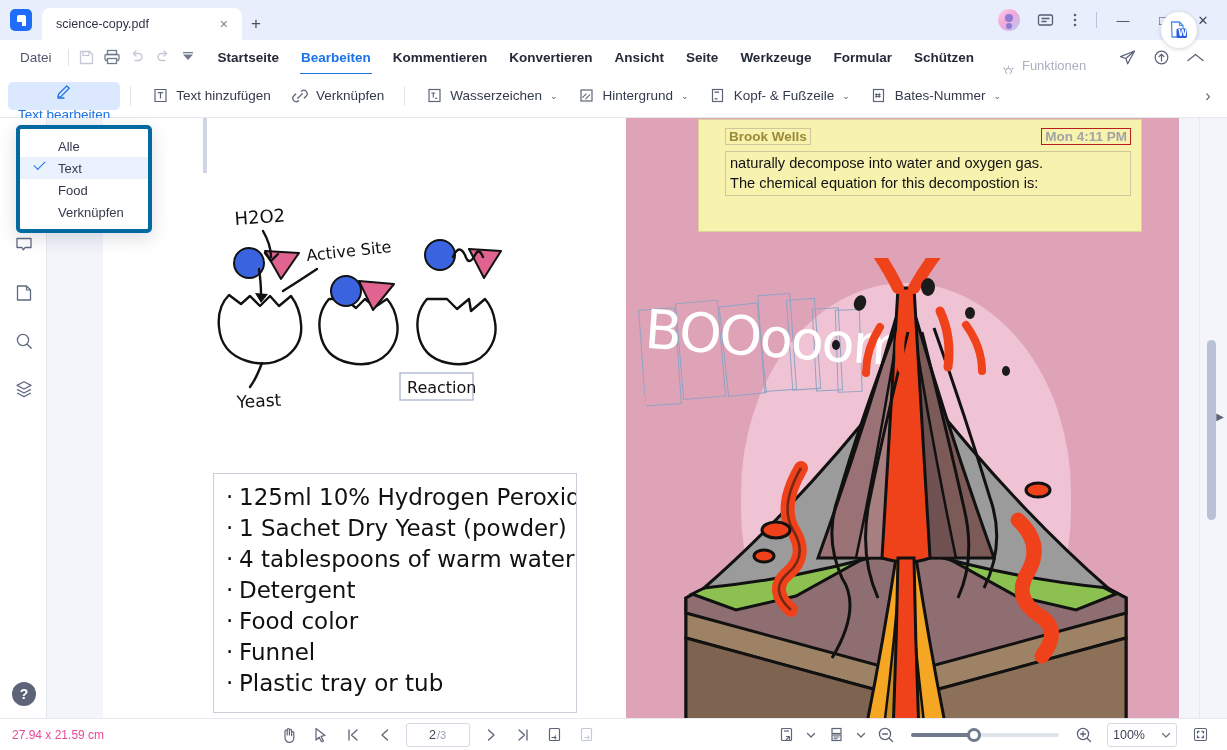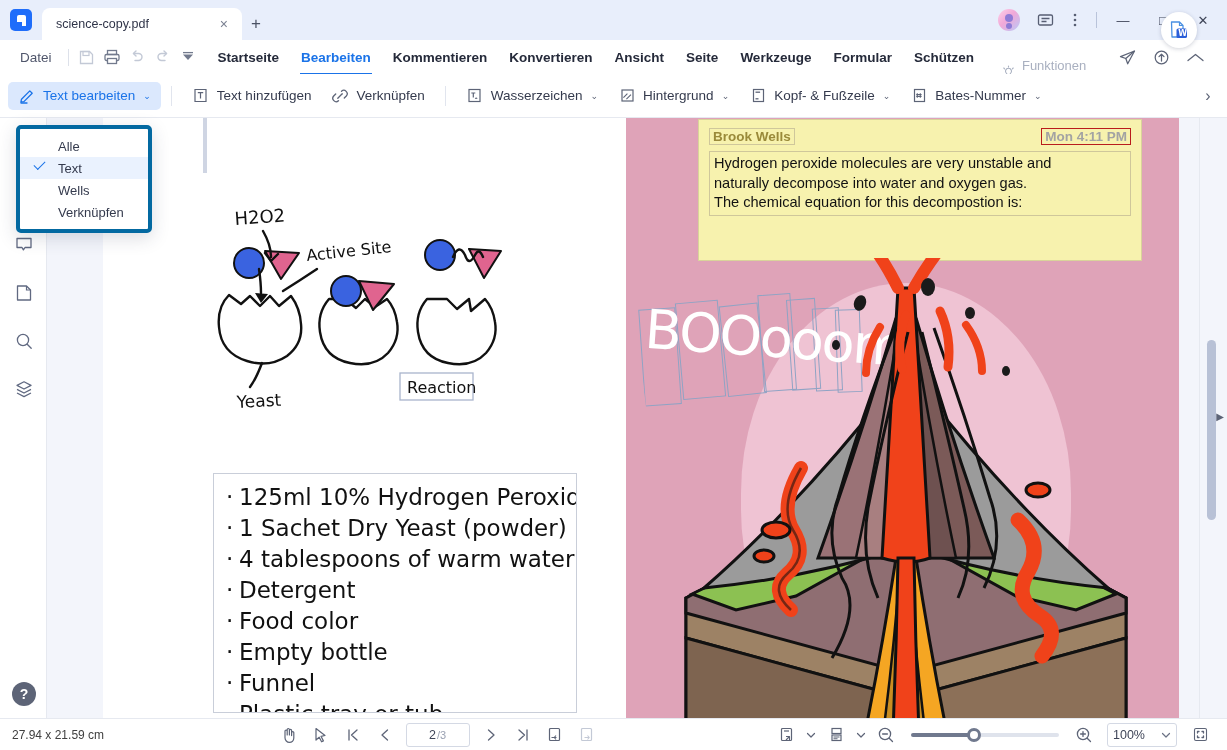--- a/index.html
+++ b/index.html
@@ -92,21 +92,21 @@
   
   .ribbon {
     position:absolute; left:0; top:74px; width:1227px; height:44px;
     background:#fff; border-bottom:1px solid #e6e9f0;
     display:flex; align-items:center; padding:0 8px;
   }
   .rb-btn {
     display:flex; align-items:center; gap:7px; height:28px; padding:0 10px;
     border-radius:5px; color:#3a4considered; font-size:13.5px; color:#343a4d; white-space:nowrap;
   }
-  .rb-btn.primary { background:#dbe8fd; color:#1a73e8; }
+  .rb-btn.primary { background:#dbe8fd; color:#1a73e8;flex-direction:column; }
   .rb-btn .caret { font-size:9px; color:#5d6477; margin-left:1px; }
   .rb-btn.primary .caret { color:#1a73e8; }
   .rb-sep { width:1px; height:20px; background:#e1e5ee; margin:0 10px; }
   .rb-ic { display:flex; align-items:center; justify-content:center; width:18px; height:18px; }
   .ribbon-more { margin-left:auto; width:22px; display:flex; align-items:center; justify-content:center; color:#5d6477; }
 
   
   .dropdown {
     position:absolute; left:16px; top:125px; width:136px;
     background:#fff; border:4px solid #0369a1; border-radius:5px;
@@ -176,22 +176,22 @@
     font-size:23px; color:#111; line-height:31px; white-space:nowrap;
   }
   .mat-li .dot { display:inline-block; width:13px; color:#111; }
 
   
   .right-col {
     position:absolute; left:523px; top:0; width:553px; height:833px;
     background:#dfa3b8;
   }
   .note {
-    position:absolute; left:72px; top:1px; width:444px; height:142px;
-    background:#f7f2ae; border:1px solid #d9d39a;
+    position:absolute; left:72px; top:1px; width:444px; height:113px;
+    background:#f7f2ae; border:1px solid #d9d39a;padding-left:16px;
   }
   .note-head { display:flex; justify-content:space-between; padding:8px 10px 0 10px; }
   .note-author {
     font-size:13.5px; font-weight:bold; color:#9a8a3a; border:1px solid #cfc79b;
     padding:0 3px; background:#f7f2ae;
   }
   .note-time {
     font-size:13.5px; font-weight:bold; color:#a3a3a3; border:1px solid #b91c1c;
     padding:0 3px; background:#f7f2ae;
   }
@@ -233,21 +233,21 @@
     background:#fff; box-shadow:0 1px 4px rgba(40,50,80,.22);
     display:flex; align-items:center; justify-content:center;
   }
 
   
   .statusbar {
     position:absolute; left:0; bottom:0; width:1227px; height:32px;
     background:#fff; border-top:1px solid #e6e9f0;
     display:flex; align-items:center; padding:0 12px; font-size:12px; color:#3f4558;
   }
-  .dims { color:#404040; font-size:12px; }
+  .dims { color:#ec4899; font-size:12px; }
   .sb-center { margin-left:auto; display:flex; align-items:center; gap:2px; }
   .sb-ic {
     width:30px; height:24px; display:flex; align-items:center; justify-content:center; color:#5d6477;
   }
   .sb-ic.disabled { color:#c3c9d6; }
   .pagebox {
     width:64px; height:24px; border:1px solid #d4d9e4; border-radius:3px;
     display:flex; align-items:center; justify-content:center; gap:1px;
     font-size:12.5px; color:#3f4558; margin:0 4px;
   }
@@ -474,21 +474,21 @@
 
   <div class="dropdown">
     <div class="dd-item">
       <span>Alle</span>
     </div>
     <div class="dd-item checked">
       <span class="dd-check"></span>
       <span>Text</span>
     </div>
     <div class="dd-item">
-      <span>Wells</span>
+      <span>Food</span>
     </div>
     <div class="dd-item">
       <span>Verknüpfen</span>
     </div>
   </div>
 
   <div class="rail">
     <div style="height:103px"></div>
     <div class="rail-ic">
       <svg width="20" height="20" viewBox="0 0 20 20">
@@ -557,36 +557,34 @@
             <text x="200" y="190" font-family="DejaVu Sans, sans-serif" font-size="16" fill="#111">Reaction</text>
           </svg>
         </div>
 
         <div class="mat-box">
           <div class="mat-li"><span class="dot">·</span><span>125ml 10% Hydrogen Peroxide</span></div>
           <div class="mat-li"><span class="dot">·</span><span>1 Sachet Dry Yeast (powder)</span></div>
           <div class="mat-li"><span class="dot">·</span><span>4 tablespoons of warm water</span></div>
           <div class="mat-li"><span class="dot">·</span><span>Detergent</span></div>
           <div class="mat-li"><span class="dot">·</span><span>Food color</span></div>
-          <div class="mat-li"><span class="dot">·</span><span>Empty bottle</span></div>
           <div class="mat-li"><span class="dot">·</span><span>Funnel</span></div>
           <div class="mat-li"><span class="dot">·</span><span>Plastic tray or tub</span></div>
         </div>
       </div>
 
       <div class="right-col">
         <div class="halo"></div>
 
         <div class="note">
           <div class="note-head">
             <span class="note-author">Brook Wells</span>
             <span class="note-time">Mon 4:11 PM</span>
           </div>
           <div class="note-body">
-            <div>Hydrogen peroxide molecules are very unstable and</div>
             <div>naturally decompose into water and oxygen gas.</div>
             <div>The chemical equation for this decompostion is:</div>
           </div>
         </div>
 
         <div class="boom">
           <svg width="250" height="120" viewBox="0 0 250 120">
             <g fill="none" stroke="#8fa3c4" stroke-width="1">
               <rect x="2" y="6" width="36" height="96" transform="rotate(3 20 54)"></rect>
               <rect x="40" y="4" width="42" height="96" transform="rotate(2 61 52)"></rect>

